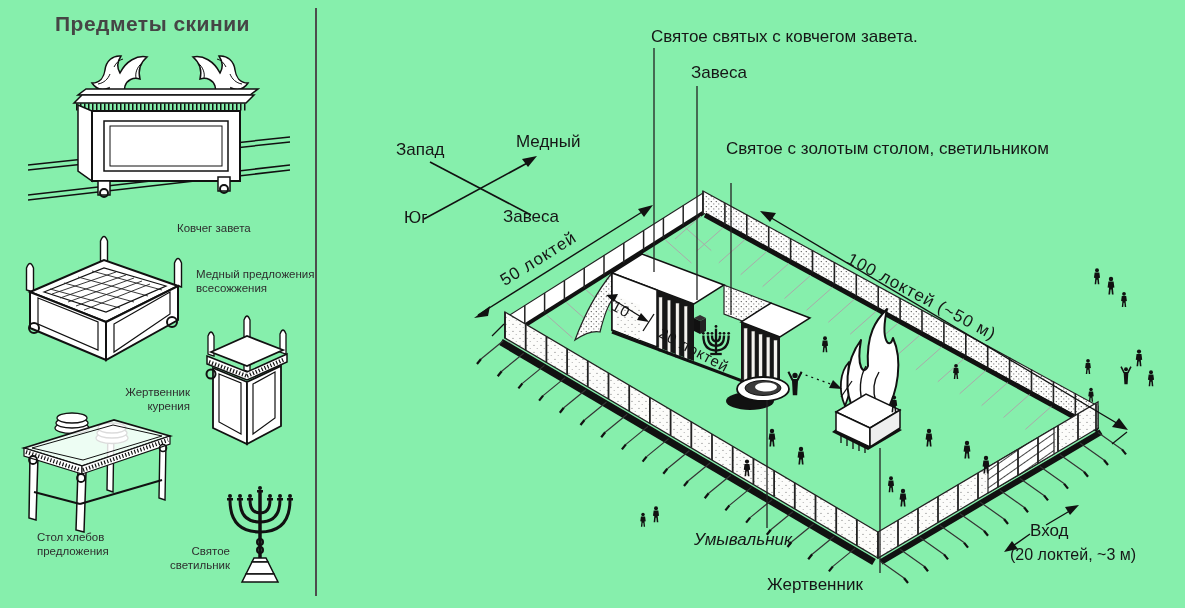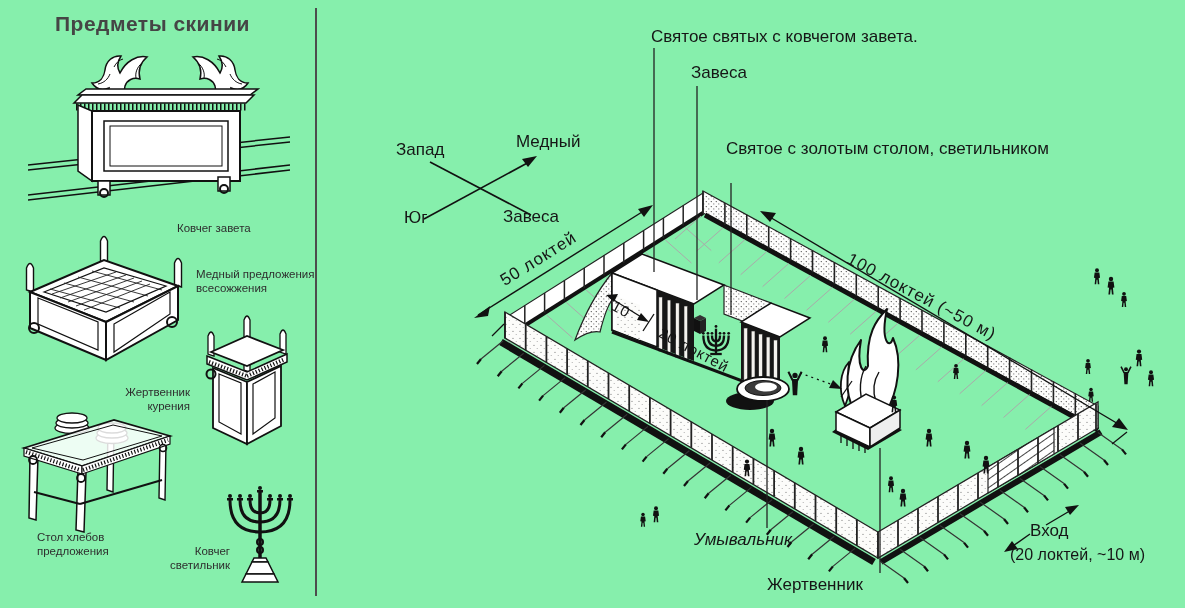--- a/index.html
+++ b/index.html
@@ -172,21 +172,21 @@
         <rect x="59" y="28" width="6" height="2.5"></rect>
         <rect x="69" y="28" width="6" height="2.5"></rect>
     </g>
     <circle cx="42" cy="72" r="3" fill="none" stroke="#111" stroke-width="2"></circle>
     <circle cx="42" cy="80" r="3" fill="none" stroke="#111" stroke-width="2"></circle>
     <polygon points="34,92 50,92 48,88 36,88" fill="#fff" stroke="#111" stroke-width="1.5"></polygon>
     <polygon points="28,104 56,104 50,92 34,92" fill="#fff" stroke="#111" stroke-width="1.5"></polygon>
     <polygon points="24,112 60,112 56,104 28,104" fill="#fff" stroke="#111" stroke-width="1.5"></polygon>
   </svg>
   <div class="abs item-label ra" style="left:160px;top:545px;width:70px;">
-    <div>Ковчег</div>
+    <div>Святое</div>
     <div>светильник</div>
   </div>
 
   <svg class="abs" style="left:0;top:0;" width="1185" height="608" viewBox="0 0 1185 608">
     <defs>
       <pattern id="stip" width="5" height="5" patternUnits="userSpaceOnUse">
         <rect width="5" height="5" fill="#fdfdfc"></rect>
           <circle cx="1.3" cy="1.6" r="0.7" fill="#555"></circle>
           <circle cx="3.8" cy="3.9" r="0.6" fill="#777"></circle>
       </pattern>
@@ -461,15 +461,15 @@
   <div class="abs dia-label" style="left:503px;top:207px;">Завеса</div>
 
   <div class="abs dim-label rot" style="left:502px;top:272px;transform:rotate(-32deg);font-size:17px;">50 локтей</div>
   <div class="abs dim-label rot" style="left:848px;top:248px;transform:rotate(28deg);font-size:17px;">100 локтей (~50 м)</div>
   <div class="abs dim-label rot" style="left:613px;top:296px;transform:rotate(28deg);font-size:15px;">10</div>
   <div class="abs dim-label rot" style="left:660px;top:323px;transform:rotate(28deg);font-size:15px;">20 локтей</div>
 
   <div class="abs dia-label" style="left:694px;top:530px;font-style:italic;">Умывальник</div>
   <div class="abs dia-label" style="left:767px;top:575px;">Жертвенник</div>
   <div class="abs dia-label" style="left:1030px;top:521px;">Вход</div>
-  <div class="abs dia-label-sm" style="left:1010px;top:546px;">(20 локтей, ~10 м)</div>
+  <div class="abs dia-label-sm" style="left:1010px;top:546px;">(20 локтей, ~3 м)</div>
 
 </div>
 
 </body></html>

